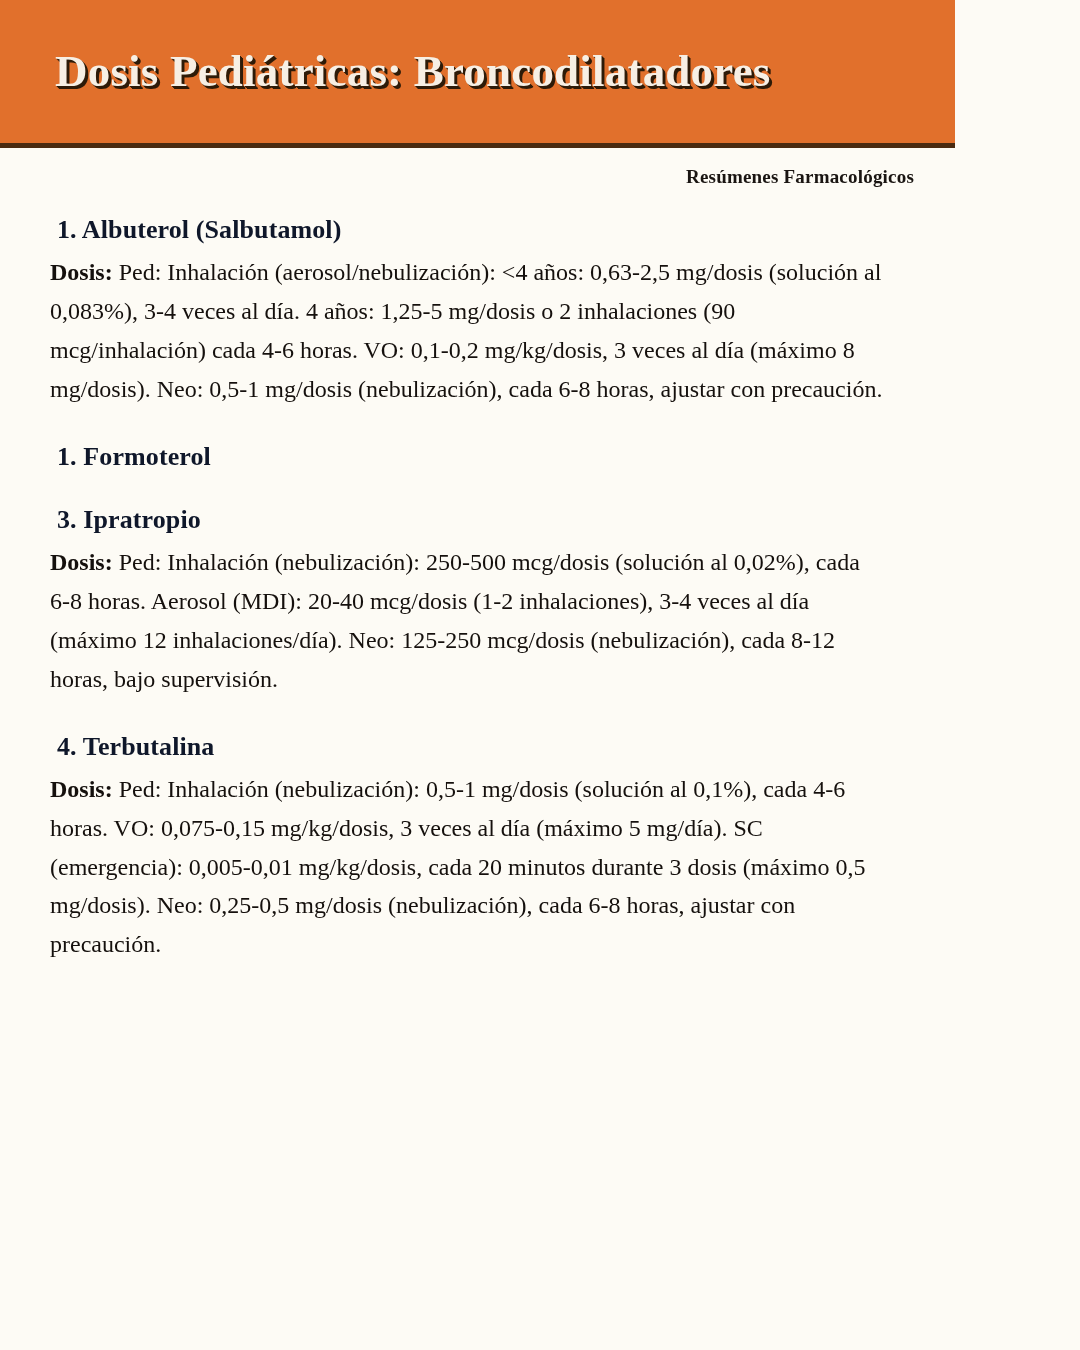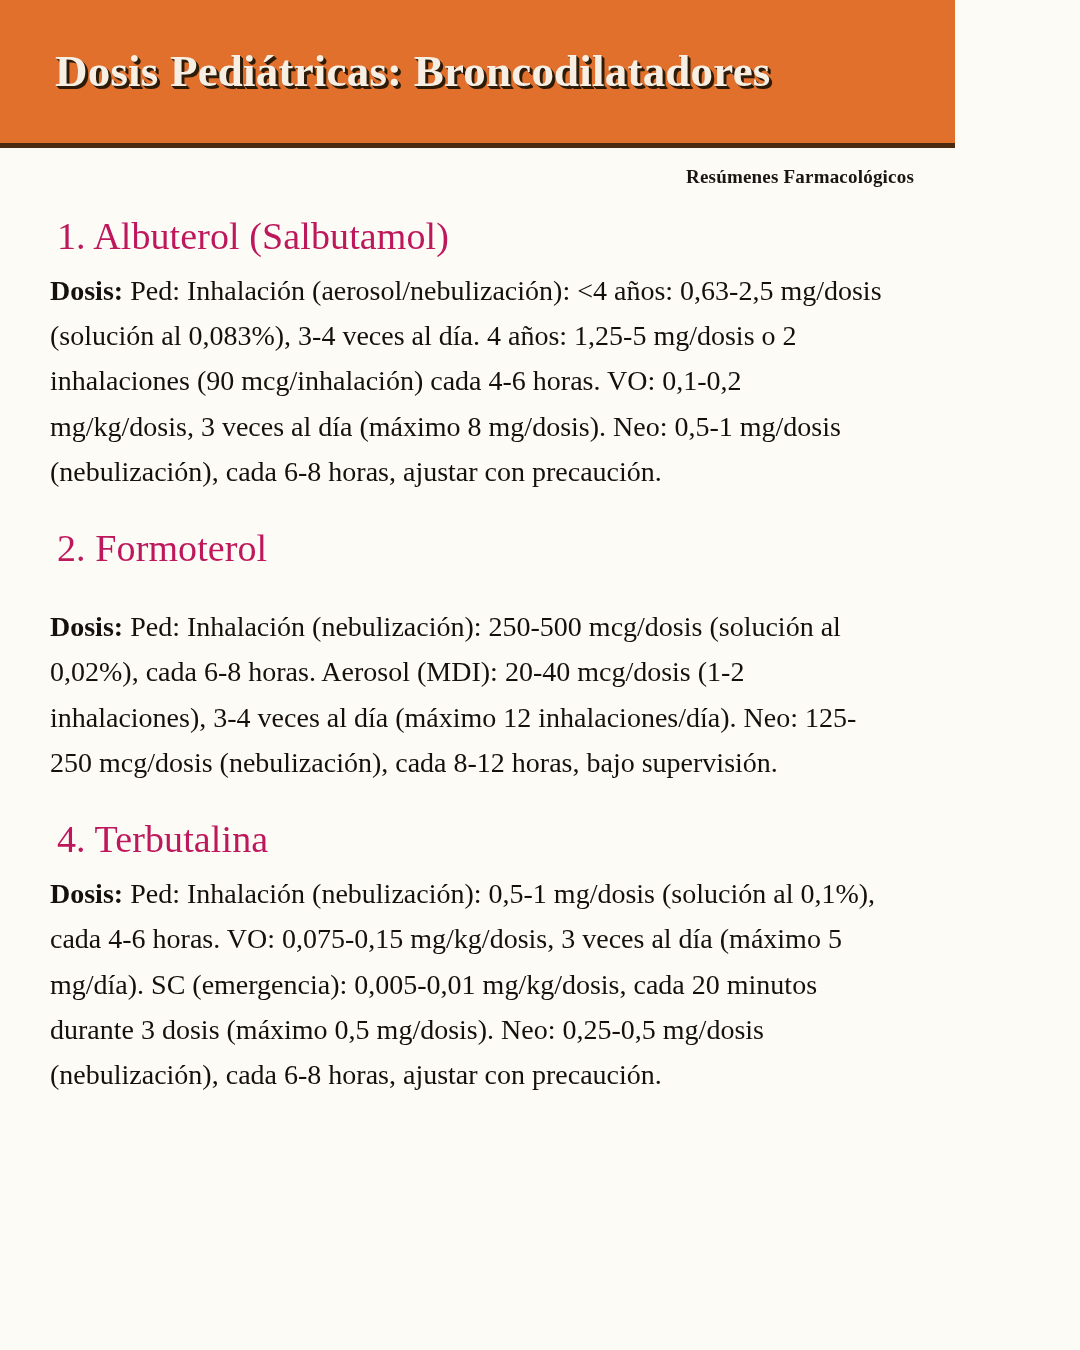--- a/index.html
+++ b/index.html
@@ -71,30 +71,30 @@
   .section {
     margin: 0 0 32px 0;
   }
   .section:last-child {
     margin-bottom: 12px;
   }
   .section-title {
     margin: 0 0 8px 0;
     padding-left: 7px;
     font-family: "Liberation Serif", "DejaVu Serif", serif;
-    font-weight: normal;
-    font-size: 38px;
+    font-weight: bold;
+    font-size: 26px;
     line-height: 1.2;
-    color: #be185d;
+    color: #0f172a;
     letter-spacing: 0.1px;
   }
   .section-body {
     margin: 0;
     font-family: "Liberation Serif", "DejaVu Serif", serif;
-    font-size: 28px;
+    font-size: 24px;
     line-height: 1.62;
     color: #15100D;
     text-align: left;
   }
   .body-label {
     font-weight: bold;
   }
 </style>
 </head>
 <body>
@@ -112,24 +112,25 @@
   <div class="content">
 
     <div class="section">
       <h2 class="section-title">1. Albuterol (Salbutamol)</h2>
       <p class="section-body">
         <span class="body-label">Dosis:</span><span> Ped: Inhalación (aerosol/nebulización): &lt;4 años: 0,63-2,5 mg/dosis (solución al 0,083%), 3-4 veces al día. 4 años: 1,25-5 mg/dosis o 2 inhalaciones (90 mcg/inhalación) cada 4-6 horas. VO: 0,1-0,2 mg/kg/dosis, 3 veces al día (máximo 8 mg/dosis). Neo: 0,5-1 mg/dosis (nebulización), cada 6-8 horas, ajustar con precaución.</span>
       </p>
     </div>
 
     <div class="section">
-      <h2 class="section-title">2. Formoterol</h2>
+      <h2 class="section-title">1. Formoterol</h2>
     </div>
 
     <div class="section">
+      <h2 class="section-title">3. Ipratropio</h2>
       <p class="section-body">
         <span class="body-label">Dosis:</span><span> Ped: Inhalación (nebulización): 250-500 mcg/dosis (solución al 0,02%), cada 6-8 horas. Aerosol (MDI): 20-40 mcg/dosis (1-2 inhalaciones), 3-4 veces al día (máximo 12 inhalaciones/día). Neo: 125-250 mcg/dosis (nebulización), cada 8-12 horas, bajo supervisión.</span>
       </p>
     </div>
 
     <div class="section">
       <h2 class="section-title">4. Terbutalina</h2>
       <p class="section-body">
         <span class="body-label">Dosis:</span><span> Ped: Inhalación (nebulización): 0,5-1 mg/dosis (solución al 0,1%), cada 4-6 horas. VO: 0,075-0,15 mg/kg/dosis, 3 veces al día (máximo 5 mg/día). SC (emergencia): 0,005-0,01 mg/kg/dosis, cada 20 minutos durante 3 dosis (máximo 0,5 mg/dosis). Neo: 0,25-0,5 mg/dosis (nebulización), cada 6-8 horas, ajustar con precaución.</span>
       </p>

